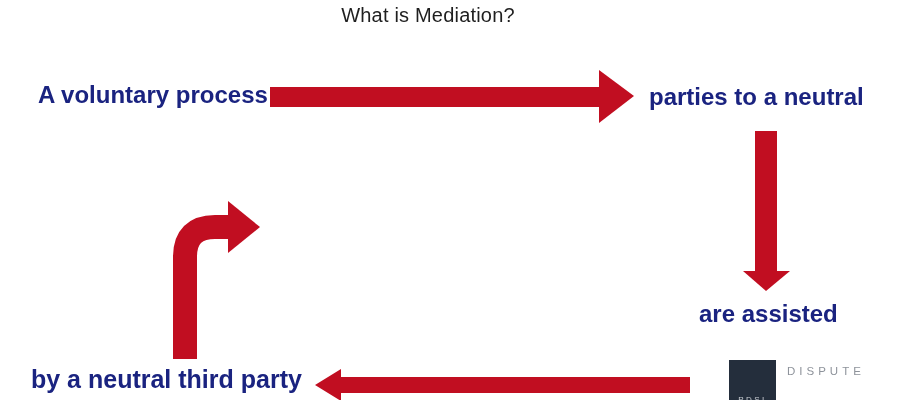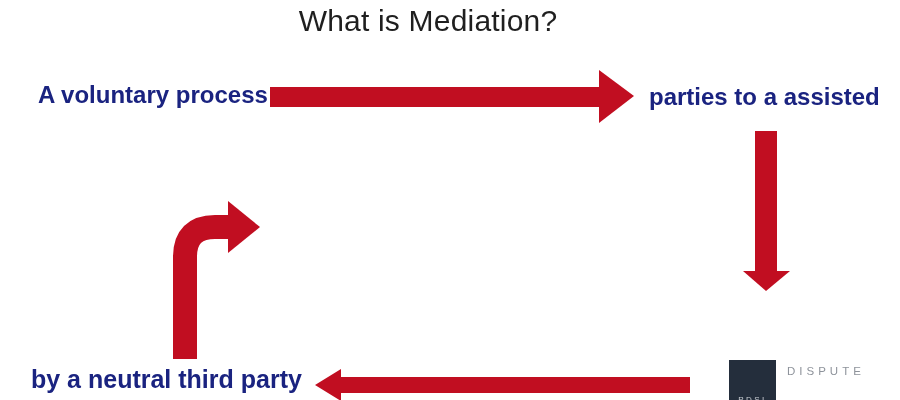--- a/index.html
+++ b/index.html
@@ -10,21 +10,21 @@
     background: #ffffff;
     overflow: hidden;
     font-family: "Liberation Sans", sans-serif;
   }
   .slide-title {
     position: absolute;
     top: 4px;
     left: 0;
     right: 44px;
     text-align: center;
-    font-size: 30px;
+    font-size: 20px;
     font-weight: 400;
     color: var(--title-black, #1f1f1f);
     letter-spacing: 0.2px;
   }
   .node {
     position: absolute;
     color: var(--text-navy, #1a2380);
     font-weight: 700;
     font-size: 24px;
     line-height: 1.05;
@@ -84,23 +84,24 @@
 </style>
 </head>
 <body>
 
 <div class="canvas">
 
   <div class="slide-title">What is Mediation?</div>
 
   <div class="node node-voluntary">A voluntary process</div>
 
-  <div class="node node-parties">parties to a assisted</div>
+  <div class="node node-parties">parties to a neutral</div>
 
 
+  <div class="node node-assisted">are assisted</div>
 
   <div class="node node-neutral">by a neutral third party</div>
 
   <svg class="arrows-layer" viewBox="0 0 900 400" xmlns="http://www.w3.org/2000/svg">
 
     <g>
       <rect class="arrow-fill" x="270" y="87" width="331" height="20"></rect>
       <polygon class="arrow-fill" points="599,70 599,123 634,96"></polygon>
     </g>
 

